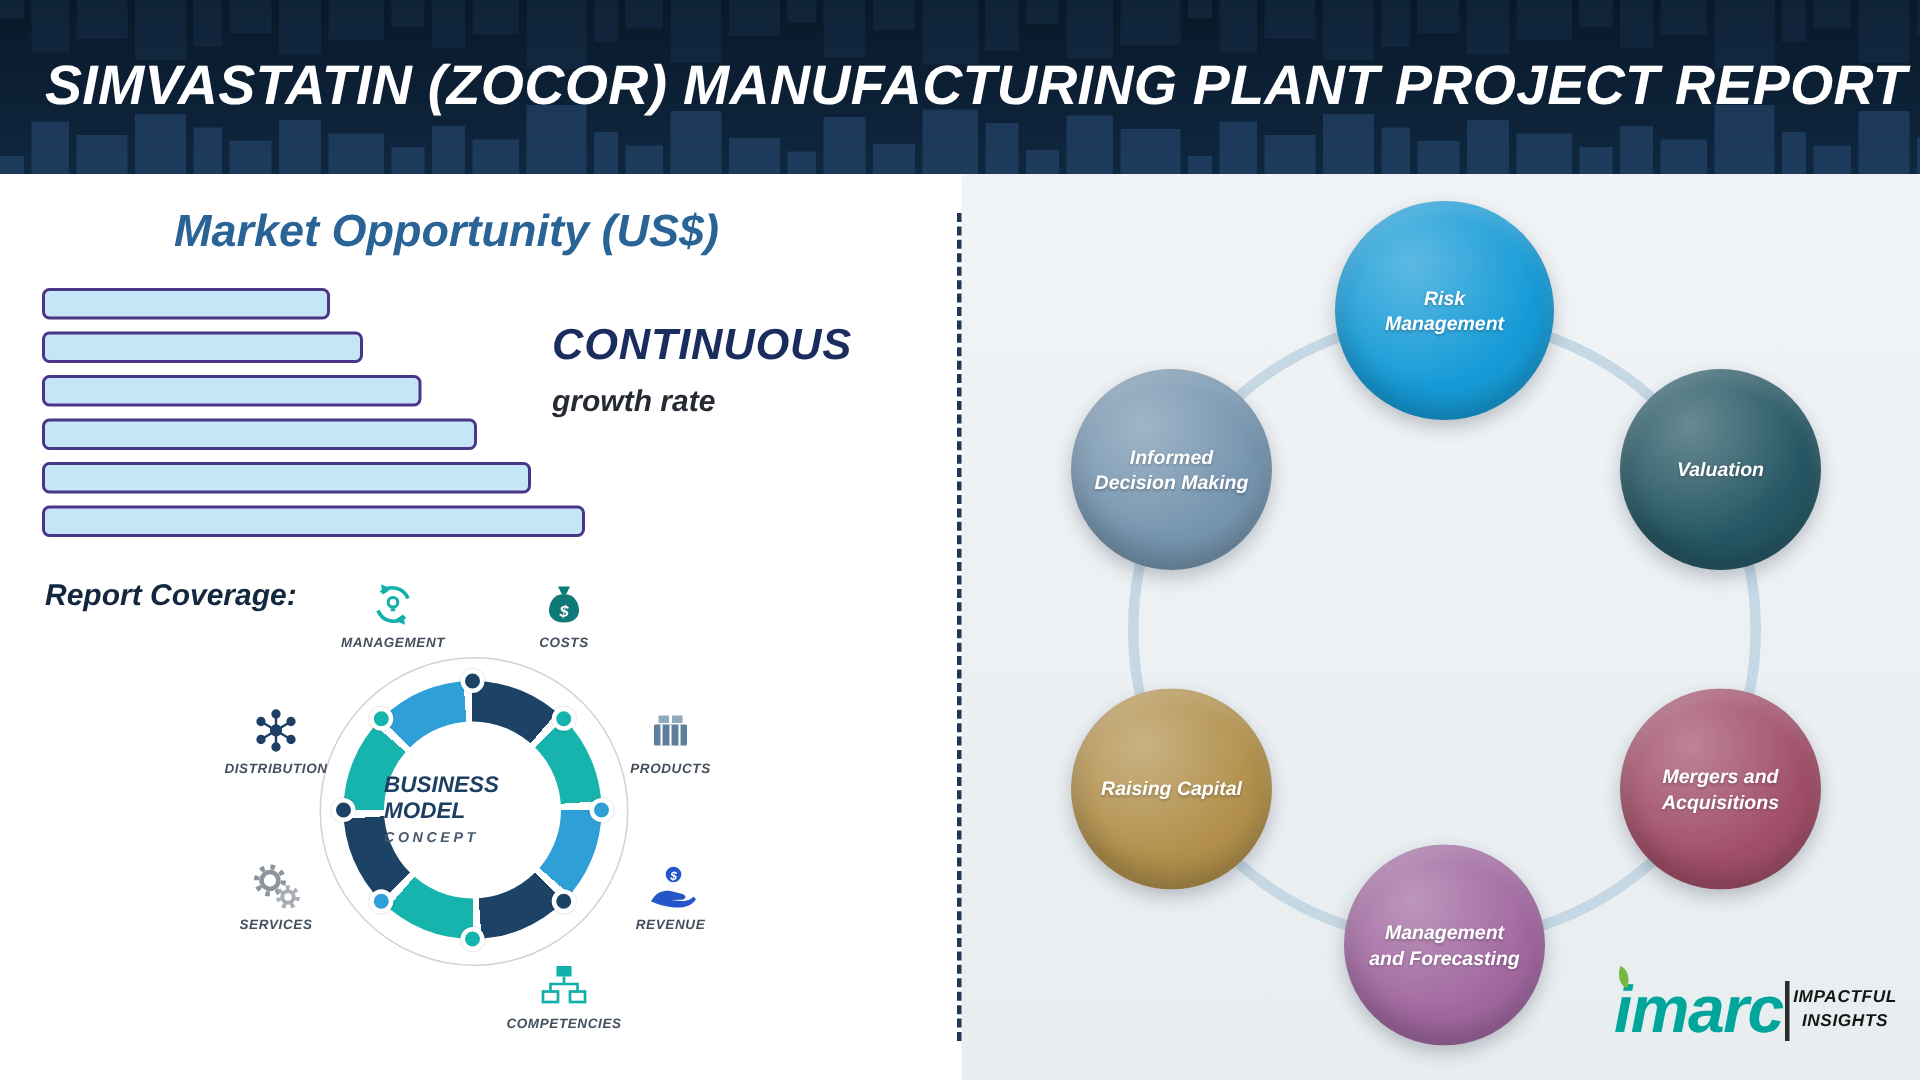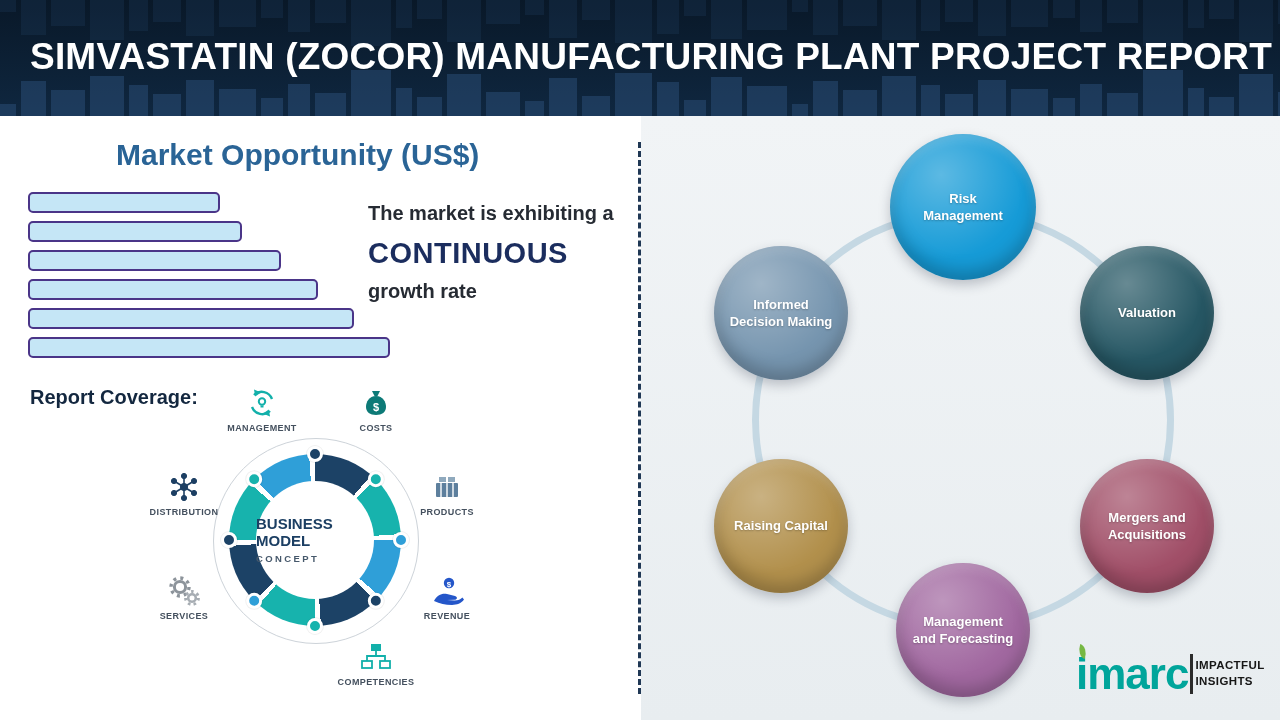--- a/index.html
+++ b/index.html
@@ -1,16 +1,16 @@
 <!DOCTYPE html>
 <html><head>
 <meta charset="utf-8">
 <style>
   html,body{margin:0;padding:0;background:#ffffff;font-family:"Liberation Sans",sans-serif;}
-  #stage{position:relative;width:1280px;height:720px;overflow:hidden;background:#fff;}
+  #stage{position:relative;width:1280px;height:720px;overflow:hidden;background:#fff;font-style:italic;}
 
   
   .hdr{position:absolute;left:0;top:0;width:1280px;height:116px;background:linear-gradient(#091828,#0f2740);}
   .hdr-title{position:absolute;left:30px;top:36px;font-size:37px;font-weight:800;color:#ffffff;letter-spacing:.2px;white-space:nowrap;}
   .skyline{position:absolute;left:0;width:1280px;height:50px;pointer-events:none;}
   .sky-b{bottom:0;}
   .sky-t{top:0;transform:scaleY(-1);opacity:.38;}
   .skyline svg{display:block;width:100%;height:100%;}
   .skyline rect{fill:#2a4d74;opacity:.55;}
 
@@ -80,21 +80,21 @@
     box-shadow:0 5px 12px rgba(30,40,60,.25), inset 0 -9px 16px rgba(0,0,0,.22), inset 0 6px 10px rgba(255,255,255,.18);}
   .node .t{width:104px;text-shadow:0 1px 2px rgba(0,0,0,.25);}
   .n-risk{left:890px;top:134px;width:146px;height:146px;}
   .n-informed{left:714px;top:246px;width:134px;height:134px;}
   .n-valuation{left:1080px;top:246px;width:134px;height:134px;}
   .n-raising{left:714px;top:459px;width:134px;height:134px;}
   .n-mergers{left:1080px;top:459px;width:134px;height:134px;}
   .n-budgeting{left:896px;top:563px;width:134px;height:134px;}
 
   
-  .brand{position:absolute;left:1076px;top:652px;display:flex;align-items:center;gap:2px;}
+  .brand{position:absolute;left:1076px;top:652px;display:flex;align-items:center;gap:2px;text-align:center;}
   .logo{position:relative;font-size:44px;font-weight:800;color:#00a59b;letter-spacing:-1px;line-height:1;}
   .leaf{position:absolute;left:2px;top:-7px;width:9px;height:13px;background:#76b843;border-radius:0 100% 0 100%;transform:rotate(18deg);}
   .bar-sep{width:3px;height:40px;background:#2b2b2b;}
   .tag{display:flex;flex-direction:column;justify-content:center;font-size:11.5px;font-weight:800;color:#161616;letter-spacing:.4px;line-height:1.35;}
 </style>
 </head>
 <body>
 
 <div id="stage">
 
@@ -198,21 +198,20 @@
   <div class="bars">
     <div class="bar" style="width: 53%;"></div>
     <div class="bar" style="width: 59%;"></div>
     <div class="bar" style="width: 70%;"></div>
     <div class="bar" style="width: 80%;"></div>
     <div class="bar" style="width: 90%;"></div>
     <div class="bar" style="width: 100%;"></div>
   </div>
 
   <div class="growth">
-    <div class="g1">The market is exhibiting a</div>
     <div class="g2">CONTINUOUS</div>
     <div class="g3">growth rate</div>
   </div>
 
   <div class="rc-label">Report Coverage:</div>
 
   <div class="bm-outer"></div>
   <div class="bm-ring">
     <div class="bmd d0"></div>
     <div class="bmd d1"></div>

